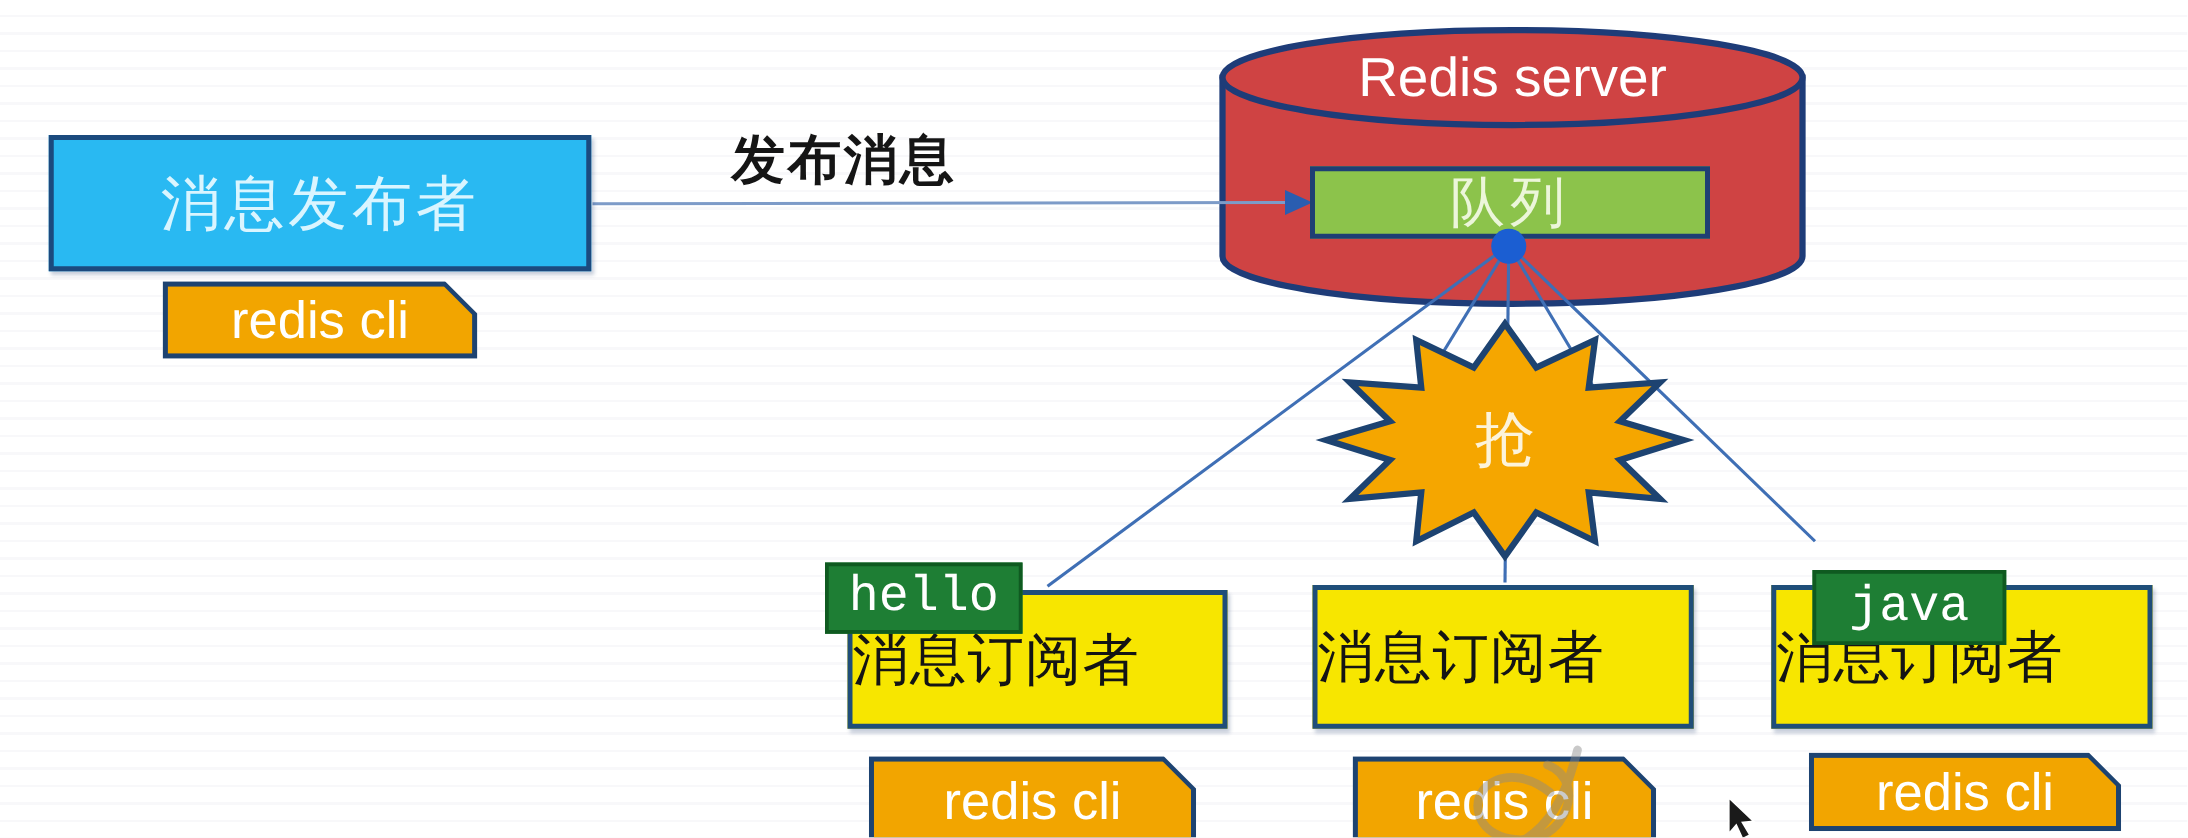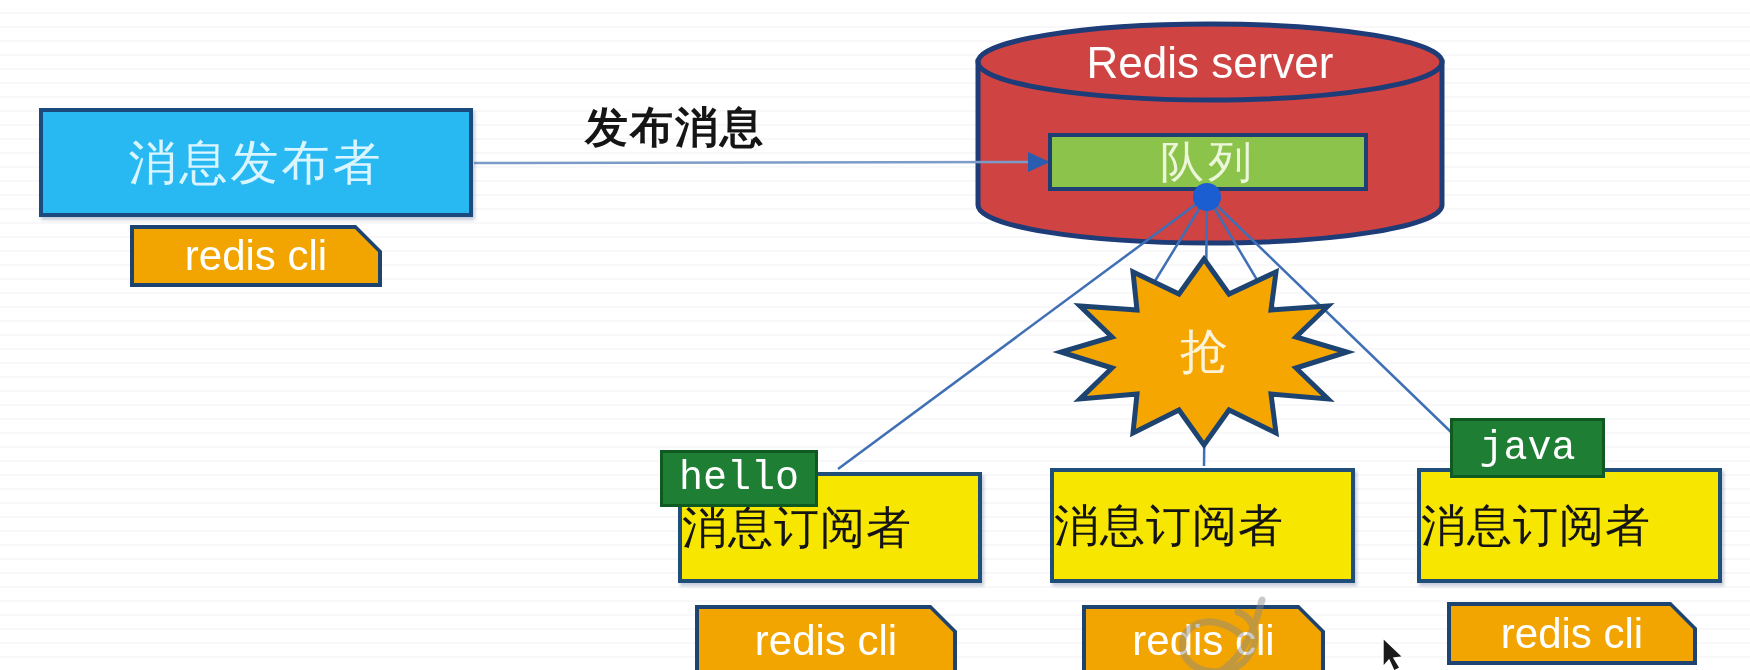--- a/index.html
+++ b/index.html
@@ -80,21 +80,21 @@
 
   
   .channel-tag{
     position:absolute;background:#1e7e34;border:3px solid #0f5a20;
     display:flex;align-items:center;justify-content:center;
     color:#ffffff;font-size:40px;
     z-index:14;
     font-family:Liberation Mono, monospace;
   }
   .channel-hello{left:660px;top:450px;width:158px;height:57px;}
-  .channel-java{left:1450px;top:418px;width:155px;height:60px;}
+  .channel-java{left:1450px;top:456px;width:155px;height:60px;}
 
   .cli-publisher{left:130px;top:225px;width:252px;height:62px;}
   .cli-1{left:695px;top:605px;width:262px;height:72px;}
   .cli-2{left:1082px;top:605px;width:243px;height:72px;}
   .cli-3{left:1447px;top:602px;width:250px;height:63px;}
 
   .contend-label{
     position:absolute;left:1154px;top:322px;width:100px;height:60px;
     display:flex;align-items:center;justify-content:center;
     color:#fcf3da;font-size:48px;z-index:50;

